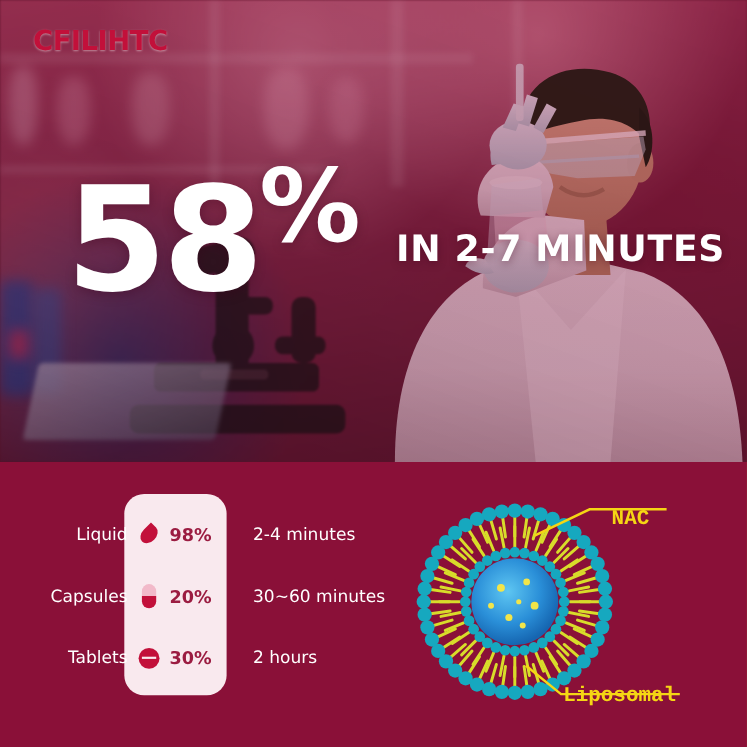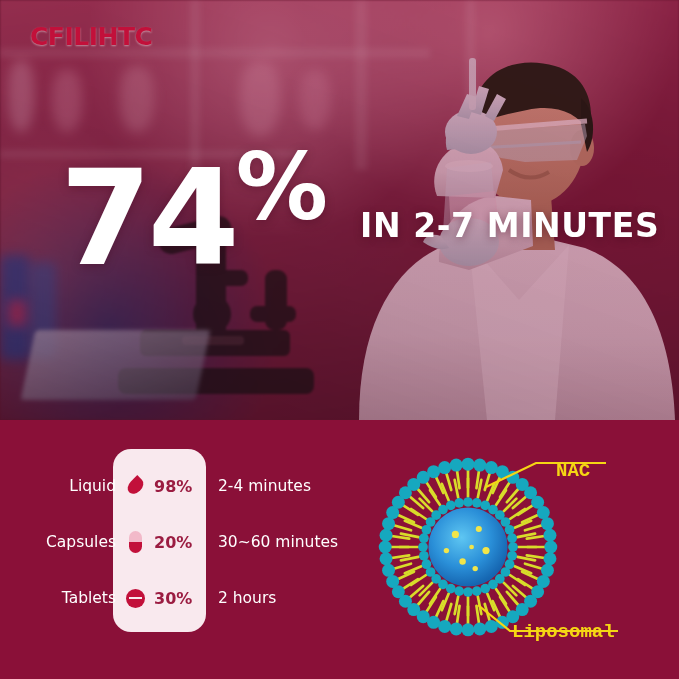--- a/index.html
+++ b/index.html
@@ -170,21 +170,21 @@
   .row .pctcell {
     width: 52px;
     color: #9b1c41;
     font-size: 16px;
     font-weight: 700;
     font-family: "DejaVu Sans", sans-serif;
   }
   .row .timecell {
     color: #ffffff;
     font-size: 15.5px;
-    padding-left: 12px;
+    padding-left: 24px;
     font-family: "DejaVu Sans", sans-serif;
     white-space: nowrap;
   }
 
   
   .ico-drop {
     width: 13px; height: 18px;
     background: #c2103a;
     border-radius: 0 50% 50% 50%;
     transform: rotate(45deg);
@@ -329,21 +329,21 @@
       <ellipse cx="150" cy="242" rx="30" ry="24" fill="url(#glove)"></ellipse>
       <path d="M122 236 q-14 -4 -18 6 q14 10 26 6 Z" fill="url(#glove)"></path>
     </svg>
 
     <div class="photo-tint"></div>
 
     <div class="logo">CFILIHTC</div>
 
     <div class="headline">
       <div class="big-num">
-        <span>74</span><span class="pct">%</span>
+        <span>58</span><span class="pct">%</span>
       </div>
       <div class="sub2">IN 2-7 MINUTES</div>
     </div>
   </div>
 
   <div class="bottom">
 
     <div class="table-card"></div>
 
     <div class="rows">

